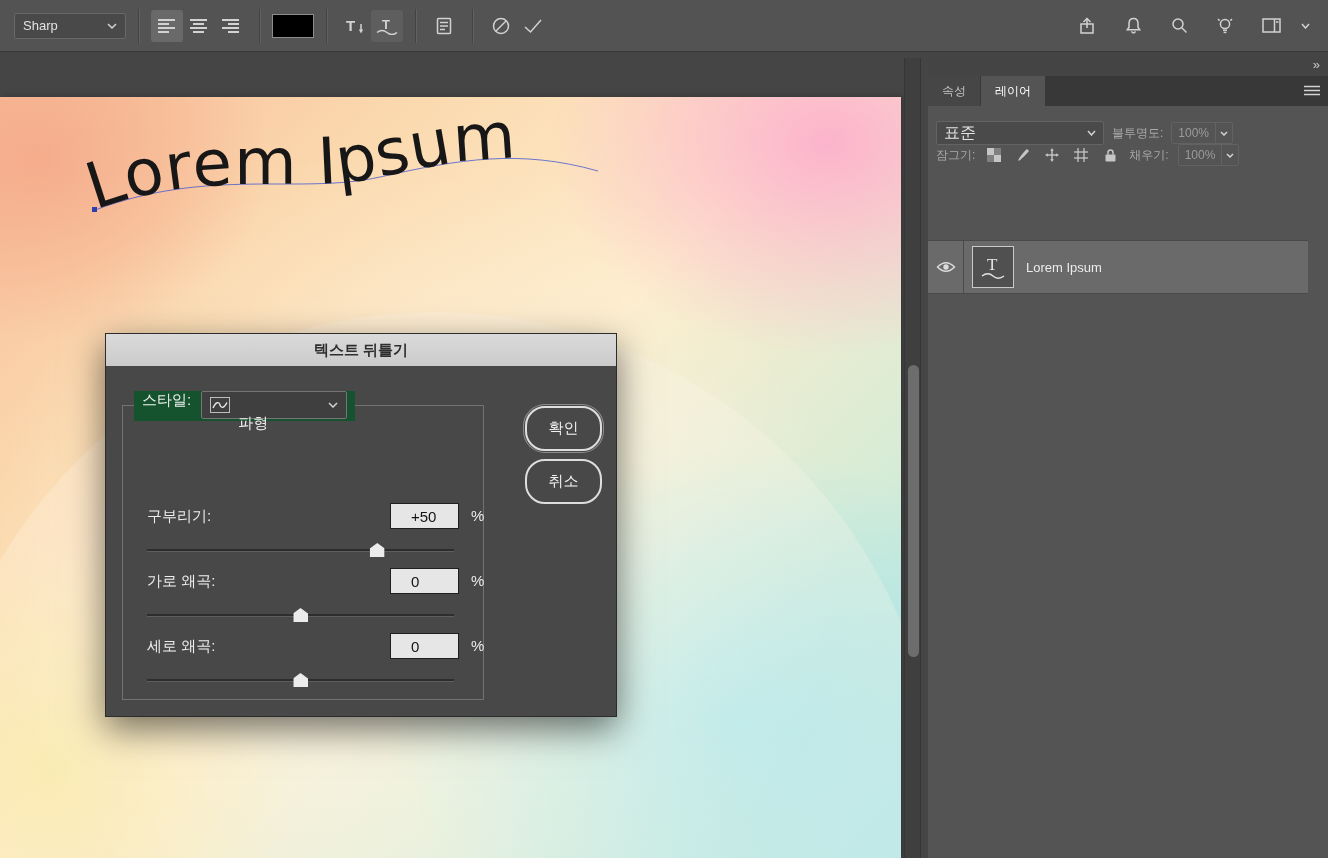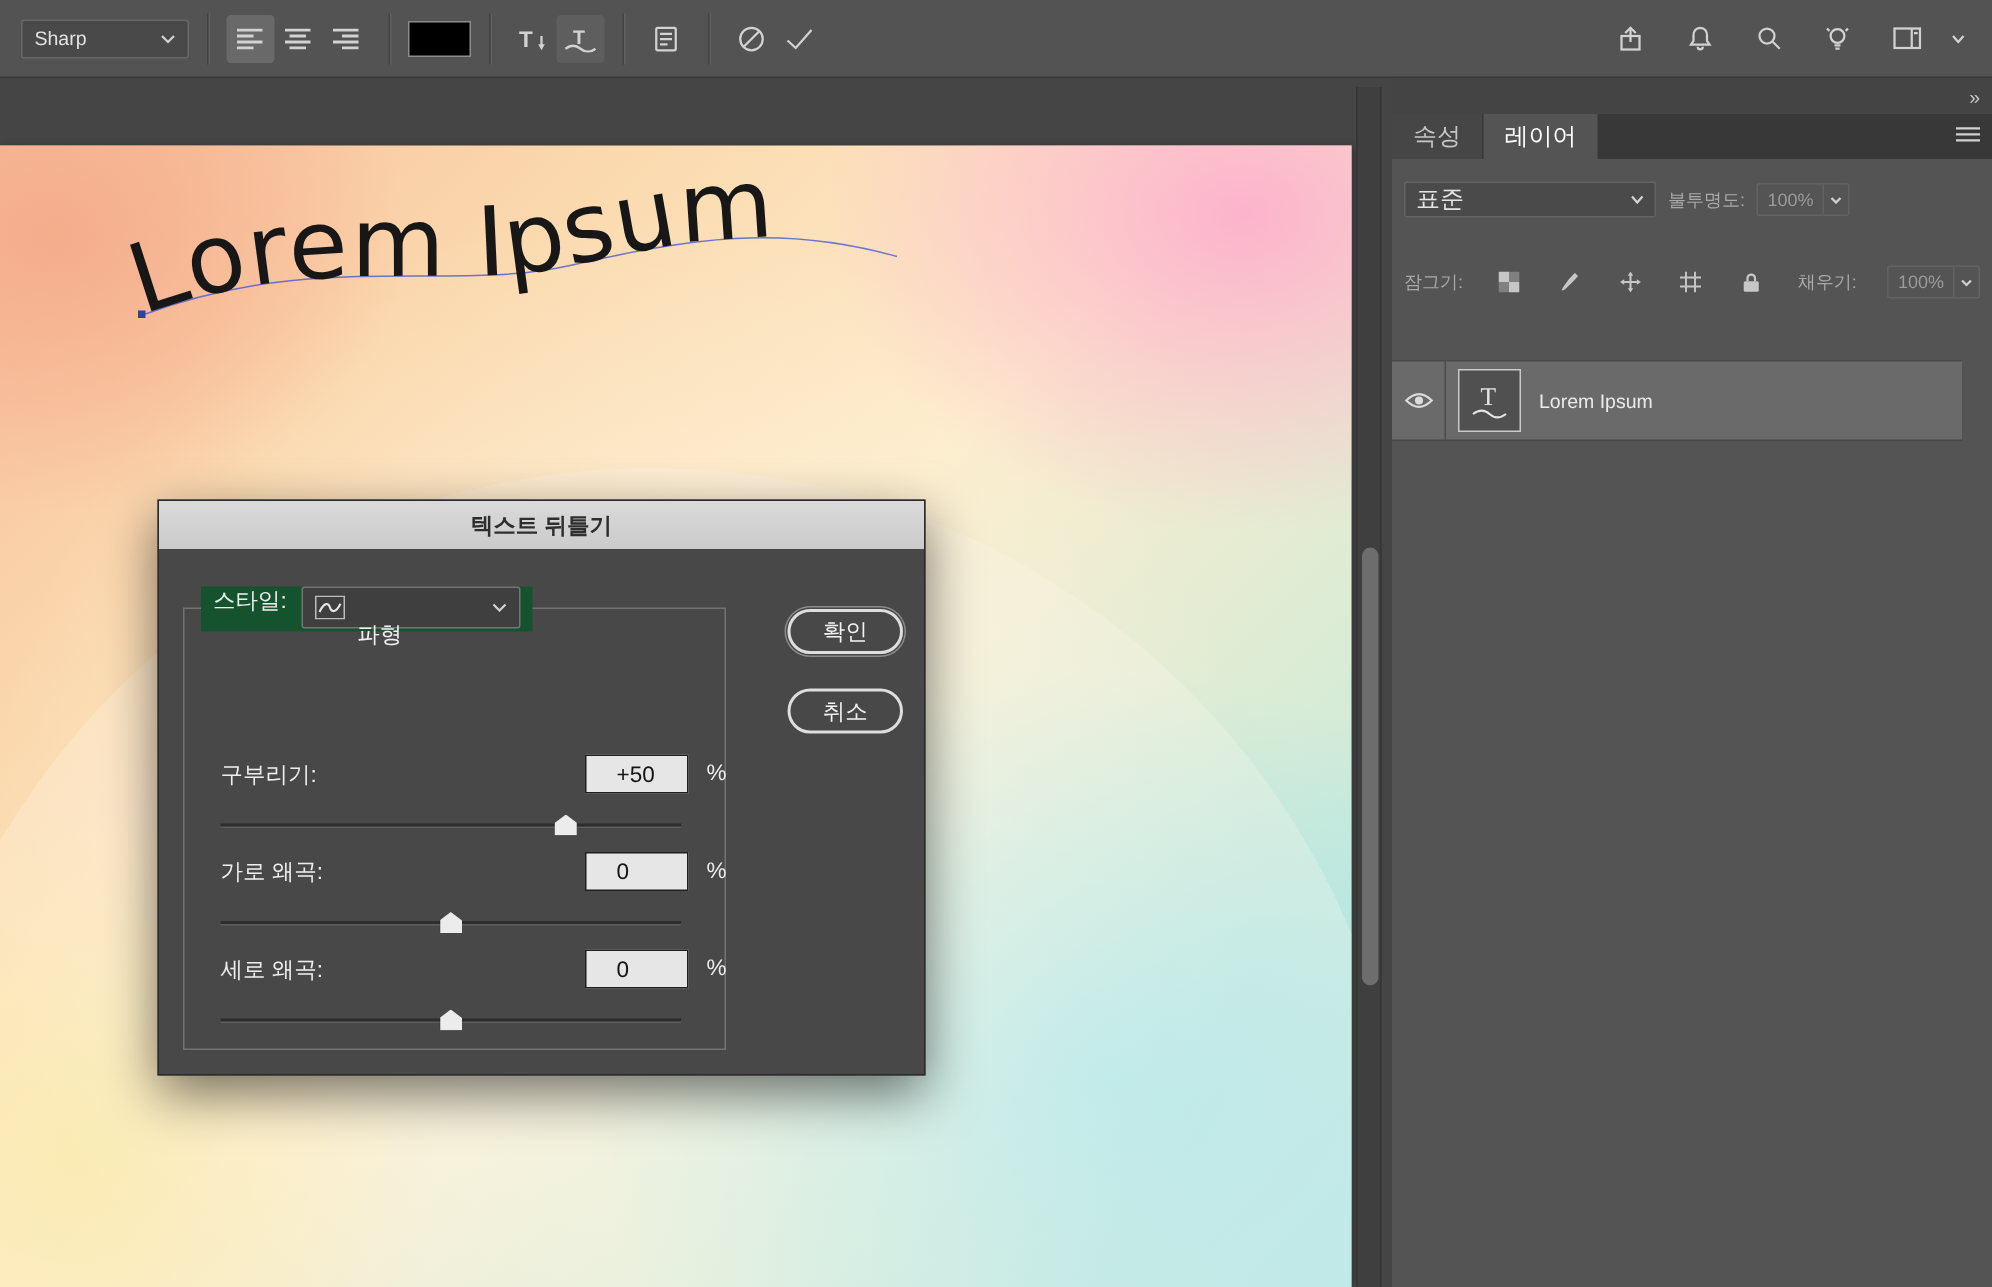--- a/index.html
+++ b/index.html
@@ -40,35 +40,35 @@
   .v-scrollbar { position:absolute; left:904px; top:6px; width:17px; height:800px; background:#3f3f3f;
                  border-left:1px solid #353535; border-right:1px solid #353535; }
   .v-thumb { position:absolute; left:3px; top:307px; width:11px; height:292px; background:#6d6d6d; border-radius:6px; }
 
   
   .right-panel { position:absolute; left:928px; top:52px; width:400px; height:806px; background:#3a3a3a; }
   .dock-header { position:absolute; left:0; top:0; width:400px; height:24px; background:#444444;
                  display:flex; justify-content:flex-end; align-items:center; padding-right:10px; }
   .collapse-chevrons { color:#c8c8c8; font-size:13px; letter-spacing:-2px; cursor:default; }
   .tab-row { position:absolute; left:0; top:24px; width:400px; height:30px; background:#383838; display:flex; align-items:flex-end; }
-  .tab { height:30px; display:flex; align-items:center; padding:0 14px; font-size:16px; color:#c6c6c6;
+  .tab { height:30px; display:flex; align-items:center; padding:0 14px; font-size:12px; color:#c6c6c6;
          background:#464646; margin-right:1px; cursor:default; }
   .tab.active { background:#545454; color:#ffffff; }
   .tab-row .menu-btn { margin-left:auto; margin-right:8px; align-self:center; }
   .panel-body { position:absolute; left:0; top:54px; width:400px; height:752px; background:#545454; }
 
   .blend-row { position:absolute; left:0; top:14px; width:400px; height:26px; display:flex; align-items:center; padding:0 8px; gap:8px; }
   .blend-select { display:flex; align-items:center; justify-content:space-between; width:168px; height:24px;
                   background:#4a4a4a; border:1px solid #636363; border-radius:2px; padding:0 7px; color:#e3e3e3; font-size:16px; }
   .mini-label { color:#a9a9a9; font-size:12px; white-space:nowrap; }
   .mini-value { display:flex; align-items:center; height:22px; border:1px solid #626262; border-radius:2px;
                 color:#9b9b9b; font-size:12px; padding-left:6px; }
   .mini-value .chev { border-left:1px solid #626262; height:100%; display:flex; align-items:center; padding:0 4px; margin-left:6px; }
 
-  .lock-row { position:absolute; left:0; top:69px; width:400px; height:26px; display:flex; align-items:center; padding:0 8px; gap:9px;justify-content:space-between; }
+  .lock-row { position:absolute; left:0; top:36px; width:400px; height:26px; display:flex; align-items:center; padding:0 8px; gap:9px; }
   .lock-icon-btn { width:20px; height:20px; display:flex; align-items:center; justify-content:center; }
 
   .layers-list { position:absolute; left:0; top:134px; width:400px; }
   .layer-row { position:relative; width:380px; height:54px; display:flex; align-items:center;
                border-bottom:1px solid #494949; }
   .layer-row.first { border-top:1px solid #494949; }
   .layer-row.selected { background:#6a6a6a; }
   .eye-cell { width:36px; height:54px; display:flex; align-items:center; justify-content:center;
               border-right:1px solid #4b4b4b; flex:none; }
   .layer-thumb { width:42px; height:42px; margin-left:8px; flex:none; border:1px solid #c9c9c9;
@@ -107,21 +107,21 @@
   .value-input { position:absolute; left:284px; width:69px; height:26px; background:#e6e6e6;
                  border:1px solid #1f1f1f; color:#141414; font-size:15px; padding:0 20px;
                  font-family:"Liberation Sans", sans-serif; }
   .unit-label { position:absolute; left:365px; color:#ededed; font-size:15px; }
   .slider { position:absolute; left:41px; width:307px; height:14px; }
   .slider::before { content:""; position:absolute; left:0; right:0; top:6px; height:2px; background:#2d2d2d;
                     box-shadow:0 1px 0 rgba(255,255,255,.12); }
   .slider-thumb { position:absolute; top:0; width:15px; height:14px; background:#ececec;
                   clip-path:polygon(50% 0, 100% 40%, 100% 100%, 0 100%, 0 40%);
                   transform:translateX(-50%); box-shadow:0 1px 2px rgba(0,0,0,.4); }
-  .dlg-btn { position:absolute; left:419px; width:77px; height:30px; border-radius:20px; background:transparent;
+  .dlg-btn { position:absolute; left:419px; width:77px; height:45px; border-radius:20px; background:transparent;
              border:2px solid #dedede; color:#f2f2f2; font-size:15px; font-family:"Liberation Sans", sans-serif;
              display:flex; align-items:center; justify-content:center; cursor:default; }
   .dlg-btn.primary { box-shadow:0 0 0 1px #484848, 0 0 0 2px rgba(222,222,222,.45); }
 </style>
 </head>
 <body>
 
 <div class="app">
 
   <header class="toolbar">

